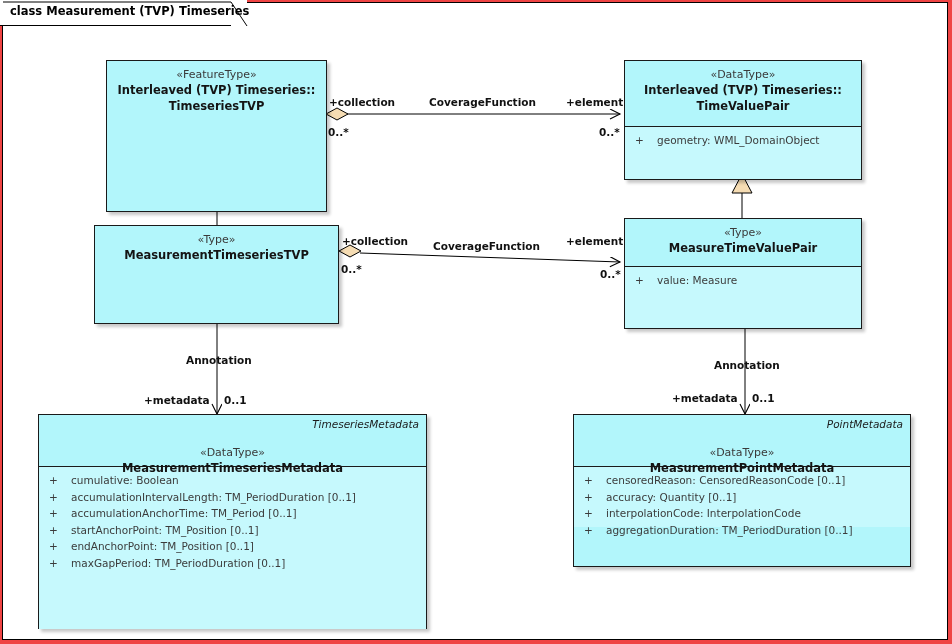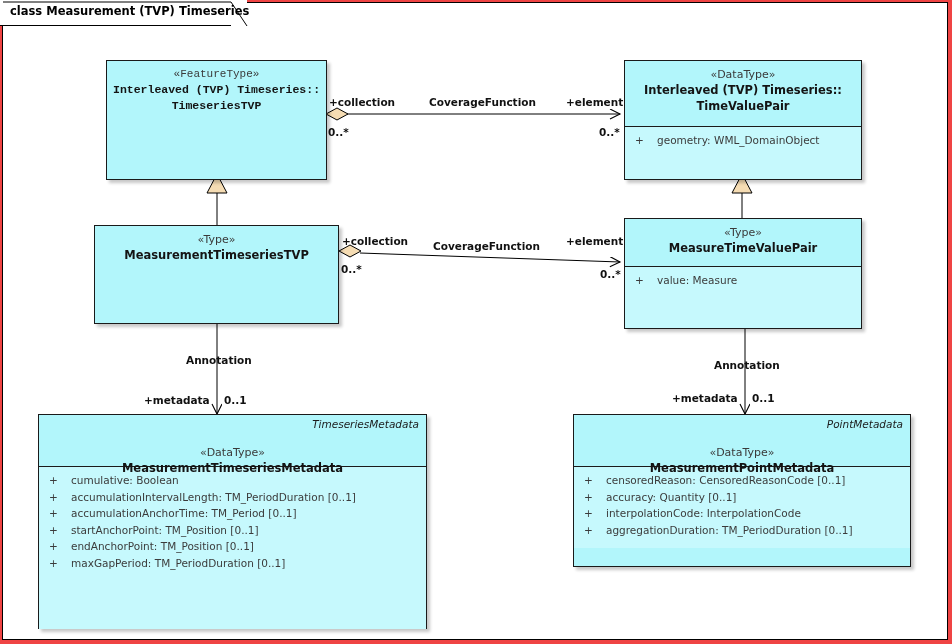--- a/index.html
+++ b/index.html
@@ -170,21 +170,21 @@
 
     <g>
       <line x1="217" y1="324" x2="217" y2="414" stroke="#000000" stroke-width="1" marker-end="url(#openArrowDown)"></line>
     </g>
 
     <g>
       <line x1="745" y1="329" x2="745" y2="414" stroke="#000000" stroke-width="1" marker-end="url(#openArrowDown)"></line>
     </g>
   </svg>
 
-  <div class="uml-class" style="left:106px; top:60px; width:221px; height:120px; z-index:2;font-family:Liberation Mono, monospace;">
+  <div class="uml-class" style="left:106px; top:60px; width:221px; height:152px; z-index:2;">
     <div class="uml-head" style="height:100%;">
       <div class="stereo">«FeatureType»</div>
       <div class="cname">Interleaved (TVP) Timeseries::</div>
       <div class="cname">TimeseriesTVP</div>
     </div>
   </div>
 
   <div class="uml-class" style="left:624px; top:60px; width:238px; height:120px; z-index:2;">
     <div class="uml-head with-body" style="height:66px;">
       <div class="stereo">«DataType»</div>
@@ -232,21 +232,21 @@
       <div class="attr"><span class="vis">+</span><span>maxGapPeriod: TM_PeriodDuration [0..1]</span></div>
     </div>
   </div>
 
   <div class="uml-class" style="left:573px; top:414px; width:338px; height:153px; z-index:2;">
     <div class="uml-head with-body" style="height:52px;">
       <div class="parent-tag">PointMetadata</div>
       <div class="stereo" style="margin-top:24px;">«DataType»</div>
       <div class="cname">MeasurementPointMetadata</div>
     </div>
-    <div class="uml-body" style="height:81px;">
+    <div class="uml-body" style="height:60px;">
       <div class="attr"><span class="vis">+</span><span>censoredReason: CensoredReasonCode [0..1]</span></div>
       <div class="attr"><span class="vis">+</span><span>accuracy: Quantity [0..1]</span></div>
       <div class="attr"><span class="vis">+</span><span>interpolationCode: InterpolationCode</span></div>
       <div class="attr"><span class="vis">+</span><span>aggregationDuration: TM_PeriodDuration [0..1]</span></div>
     </div>
   </div>
 
   <div class="lbl lbl-role" style="left:329px; top:96px; z-index:4;">+collection</div>
   <div class="lbl lbl-assoc" style="left:429px; top:96px; z-index:4;">CoverageFunction</div>
   <div class="lbl lbl-role" style="left:566px; top:96px; z-index:4;">+element</div>

